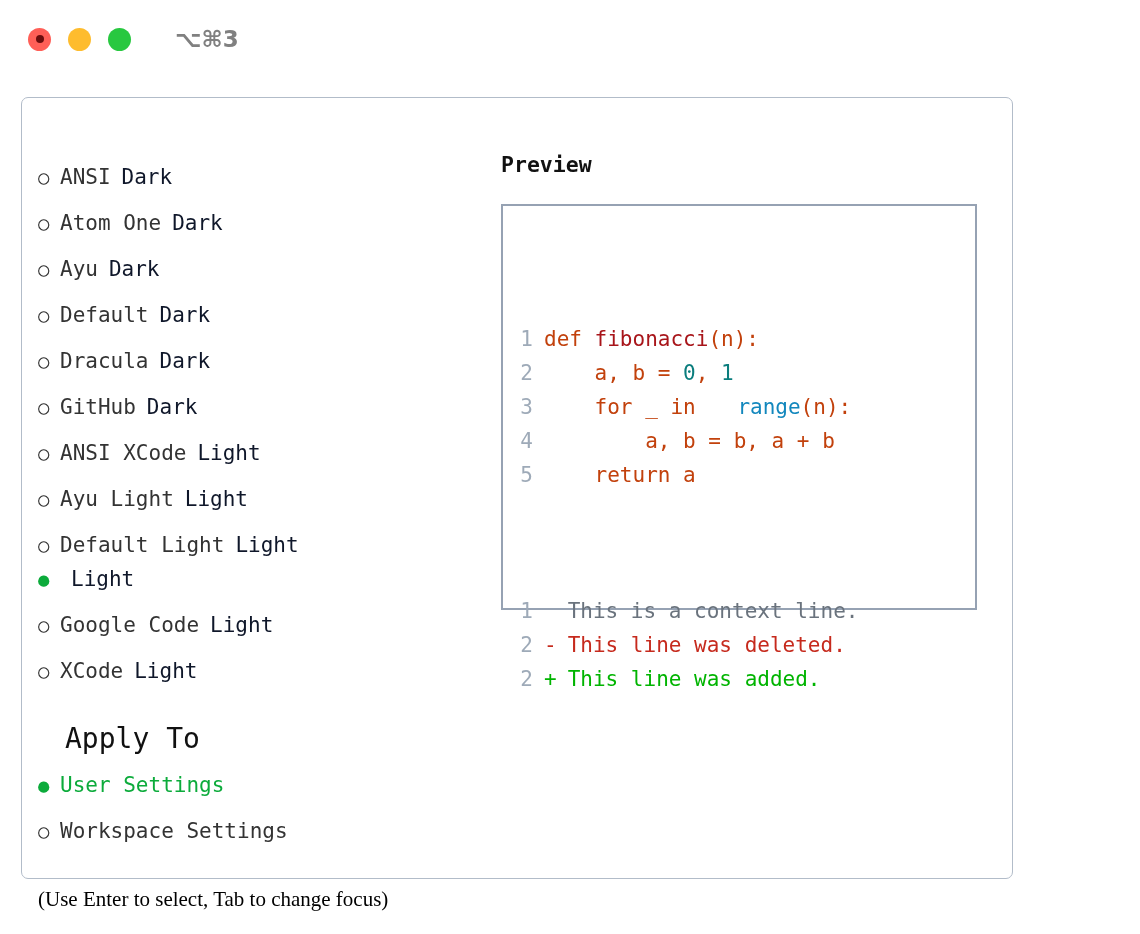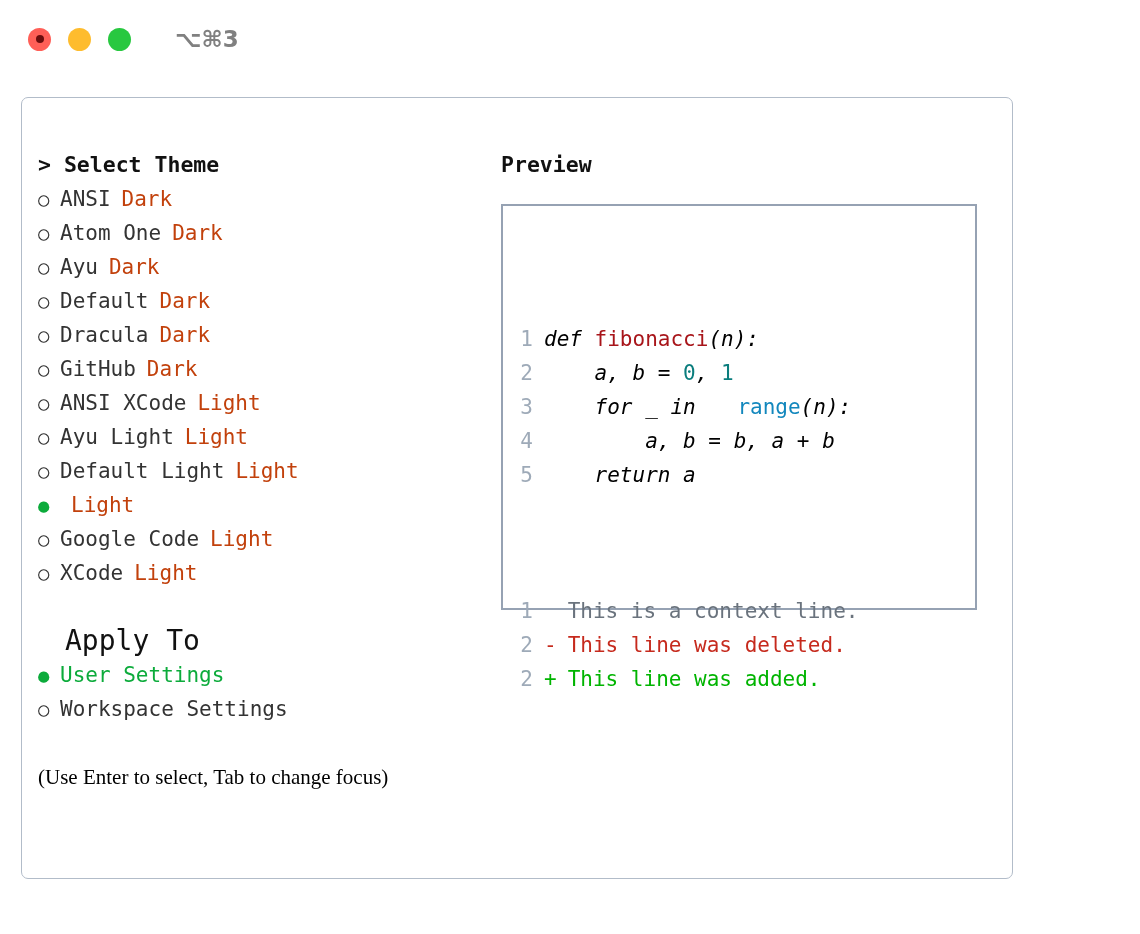--- a/index.html
+++ b/index.html
@@ -111,24 +111,24 @@
     white-space: pre;
   }
   .bullet {
     width: 22px;
     display: inline-block;
     flex: 0 0 22px;
     color: #333333;
     font-size: 19px;
   }
   .opt.selected .bullet { color: #0cab3b; }
-  .opt-label { color: #333333; }
+  .opt-label { color: #333333; margin-top: 12px; }
   .opt.selected .opt-label { color: #0cab3b; }
   .opt-tag {
-    color: #c2410c;
+    color: #0f172a;
     margin-left: 11px;
     text-align: right;
   }
 
   .section-gap { height: 34px; }
 
   .subheader {
     font-size: 28px;
     color: #111111;
     line-height: 34px;
@@ -178,21 +178,21 @@
     white-space: pre;
   }
   .code-line { white-space: pre; }
   .ln {
     color: #9eaab8;
     display: inline-block;
     width: 14px;
     text-align: right;
     margin-right: 11px;
   }
-  .tok-plain { color: #000000; font-style: italic; }
+  .tok-plain { color: #c2410c; }
   .tok-fn    { color: #a8151a; }
   .tok-num   { color: #0a7d7d; }
   .tok-call  { color: #1287bd; margin-left: 29px; }
 
   .diff-block { margin-top: 34px; }
   .diff-ctx   { color: #6a737d; }
   .diff-del   { color: #c62a1d; }
   .diff-add   { color: #00b400; }
   .marker     { display: inline-block; width: 11px; }
 </style>
@@ -208,21 +208,20 @@
       <span class="light green"></span>
     </div>
     <span class="shortcut">⌥⌘3</span>
   </div>
 
   <div class="panel">
     <div class="cols">
 
       <div class="left">
 
-        <div class="list-header"><span>&gt; </span><span>Select Theme</span></div>
 
         <div id="theme-list">
             <div class="opt"><span class="bullet">○</span><span class="opt-label">ANSI</span><span class="opt-tag">Dark</span></div>
             <div class="opt"><span class="bullet">○</span><span class="opt-label">Atom One</span><span class="opt-tag">Dark</span></div>
             <div class="opt"><span class="bullet">○</span><span class="opt-label">Ayu</span><span class="opt-tag">Dark</span></div>
             <div class="opt"><span class="bullet">○</span><span class="opt-label">Default</span><span class="opt-tag">Dark</span></div>
             <div class="opt"><span class="bullet">○</span><span class="opt-label">Dracula</span><span class="opt-tag">Dark</span></div>
             <div class="opt"><span class="bullet">○</span><span class="opt-label">GitHub</span><span class="opt-tag">Dark</span></div>
             <div class="opt"><span class="bullet">○</span><span class="opt-label">ANSI XCode</span><span class="opt-tag">Light</span></div>
             <div class="opt"><span class="bullet">○</span><span class="opt-label">Ayu Light</span><span class="opt-tag">Light</span></div>

